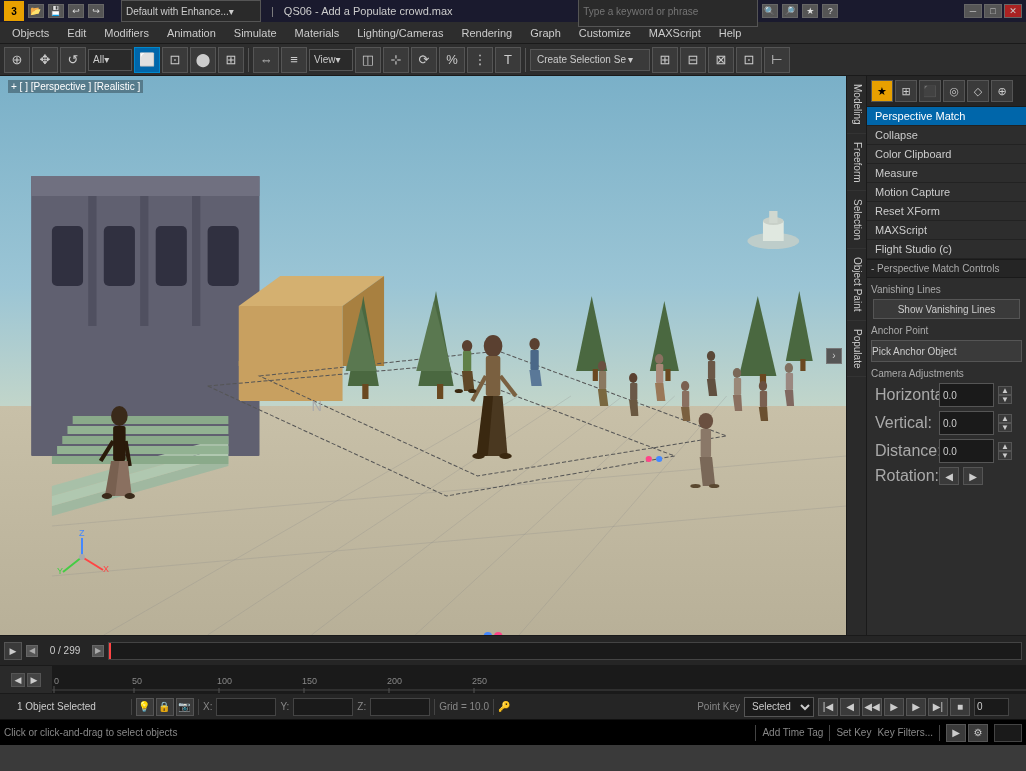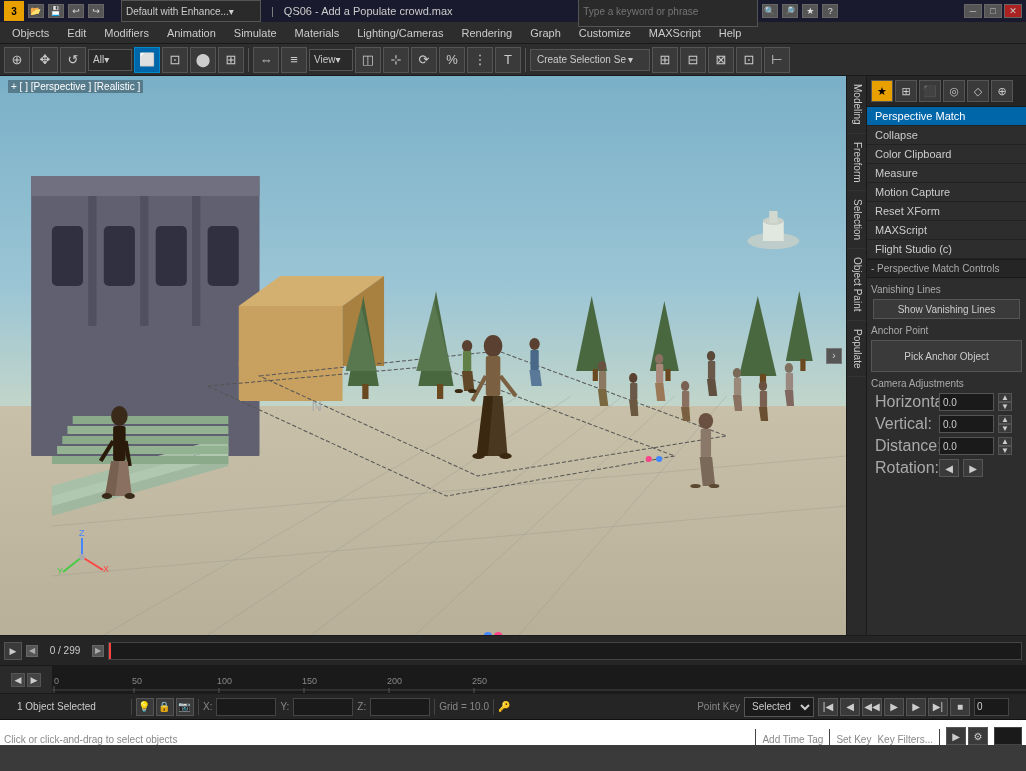--- a/index.html
+++ b/index.html
@@ -60,21 +60,21 @@
     
     .section-header { padding: 3px 4px; background: #252525; color: #aaa; font-size: 10px; display: flex; align-items: center; gap: 3px; border-top: 1px solid #1a1a1a; border-bottom: 1px solid #1a1a1a; cursor: pointer; }
     .section-content { padding: 4px; }
     .vl-btn { flex: 1; height: 20px; background: #3a3a3a; border: 1px solid #555; color: #ccc; font-size: 10px; cursor: pointer; display: flex; align-items: center; justify-content: center; margin: 2px; }
     .radio-group { display: flex; flex-wrap: wrap; gap: 4px; padding: 2px 0; }
     .radio-item { display: flex; align-items: center; gap: 3px; font-size: 10px; color: #ccc; cursor: pointer; min-width: 55px; }
 
     
     .cam-row { display: flex; align-items: center; padding: 2px 4px; gap: 4px; }
     .cam-label { width: 60px; font-size: 16px; color: #aaa; }
-    .cam-input { width: 55px; height: 18px; background: #1a1a1a; border: 1px solid #555; color: #ccc; font-size: 10px; padding: 0 3px; }
+    .cam-input { width: 55px; height: 24px; background: #1a1a1a; border: 1px solid #555; color: #ccc; font-size: 10px; padding: 0 3px; }
     .cam-spin { display: flex; flex-direction: column; }
     .spin-btn { width: 14px; height: 9px; background: #3a3a3a; border: 1px solid #555; display: flex; align-items: center; justify-content: center; font-size: 8px; cursor: pointer; color: #ccc; }
     .nav-btn { width: 20px; height: 18px; background: #3a3a3a; border: 1px solid #555; display: flex; align-items: center; justify-content: center; font-size: 10px; cursor: pointer; color: #ccc; }
 
     
     #timeline { height: 30px; background: #252525; border-top: 1px solid #1a1a1a; display: flex; align-items: center; padding: 0 4px; gap: 4px; }
     .timeline-btn { width: 18px; height: 18px; background: #3a3a3a; border: 1px solid #555; display: flex; align-items: center; justify-content: center; font-size: 9px; cursor: pointer; color: #ccc; }
     .timeline-track { flex: 1; height: 18px; background: #1a1a1a; border: 1px solid #444; position: relative; }
     .timeline-pos { position: absolute; left: 0; top: 0; bottom: 0; width: 2px; background: #ff4444; }
     .timeline-counter { color: #ccc; font-size: 10px; min-width: 50px; text-align: center; }
@@ -92,21 +92,21 @@
     .status-icon-btn { width: 18px; height: 18px; background: #3a3a3a; border: 1px solid #555; display: flex; align-items: center; justify-content: center; font-size: 10px; cursor: pointer; color: #ccc; }
 
     .key-dropdown { height: 20px; background: #1a1a1a; border: 1px solid #555; color: #ccc; font-size: 10px; padding: 0 3px; min-width: 70px; }
     .transport-btn { width: 20px; height: 18px; background: #3a3a3a; border: 1px solid #555; display: flex; align-items: center; justify-content: center; font-size: 10px; cursor: pointer; color: #ccc; }
 
     
     ::-webkit-scrollbar { width: 6px; }
     ::-webkit-scrollbar-track { background: #1a1a1a; }
     ::-webkit-scrollbar-thumb { background: #555; }
 
-    .pick-anchor-btn { width: 100%; height: 32px; background: #3a3a3a; border: 1px solid #555; color: #ccc; font-size: 10px; cursor: pointer; display: flex; align-items: center; justify-content: center; margin: 2px 0; }
+    .pick-anchor-btn { width: 100%; height: 22px; background: #3a3a3a; border: 1px solid #555; color: #ccc; font-size: 10px; cursor: pointer; display: flex; align-items: center; margin: 2px 0; }
   </style>
 </head>
 <body>
 
 <div id="titlebar">
   <div id="titlebar-left">
     <div class="app-icon">3</div>
     <div class="tb-btn">📂</div>
     <div class="tb-btn">💾</div>
     <div class="tb-btn">↩</div>
@@ -526,21 +526,21 @@
     <div class="transport-btn">◀</div>
     <div class="transport-btn">◀◀</div>
     <div class="transport-btn">▶</div>
     <div class="transport-btn">▶</div>
     <div class="transport-btn">▶|</div>
     <div class="transport-btn">■</div>
   </div>
   <input class="coord-field" value="0" style="width: 35px;">
 </div>
 
-<div id="statusbar2" style="height:26px;background:#ffffff;border-top:1px solid #111;display:flex;align-items:flex-end;padding:0 4px;gap:6px;font-size:10px;">
+<div id="statusbar2" style="height:26px;background:#000000;border-top:1px solid #111;display:flex;align-items:center;padding:0 4px;gap:6px;font-size:10px;">
   <span style="color:#888;flex:1;">Click or click-and-drag to select objects</span>
   <div class="status-divider"></div>
   <span style="color:#888;">Add Time Tag</span>
   <div class="status-divider"></div>
   <span style="color:#888;">Set Key</span>
   <span style="color:#888;cursor:pointer;">Key Filters...</span>
   <div class="status-divider"></div>
   <div style="display:flex;gap:2px;align-items:center;">
     <div class="transport-btn">▶</div>
     <div class="transport-btn">⚙</div>

